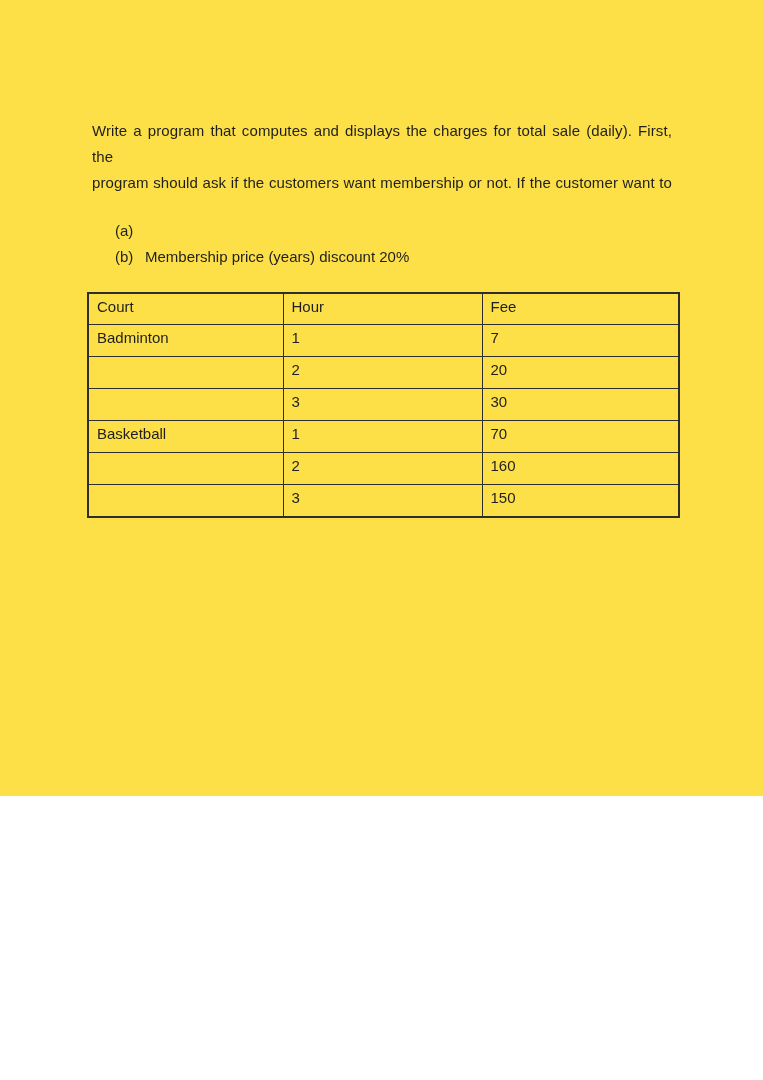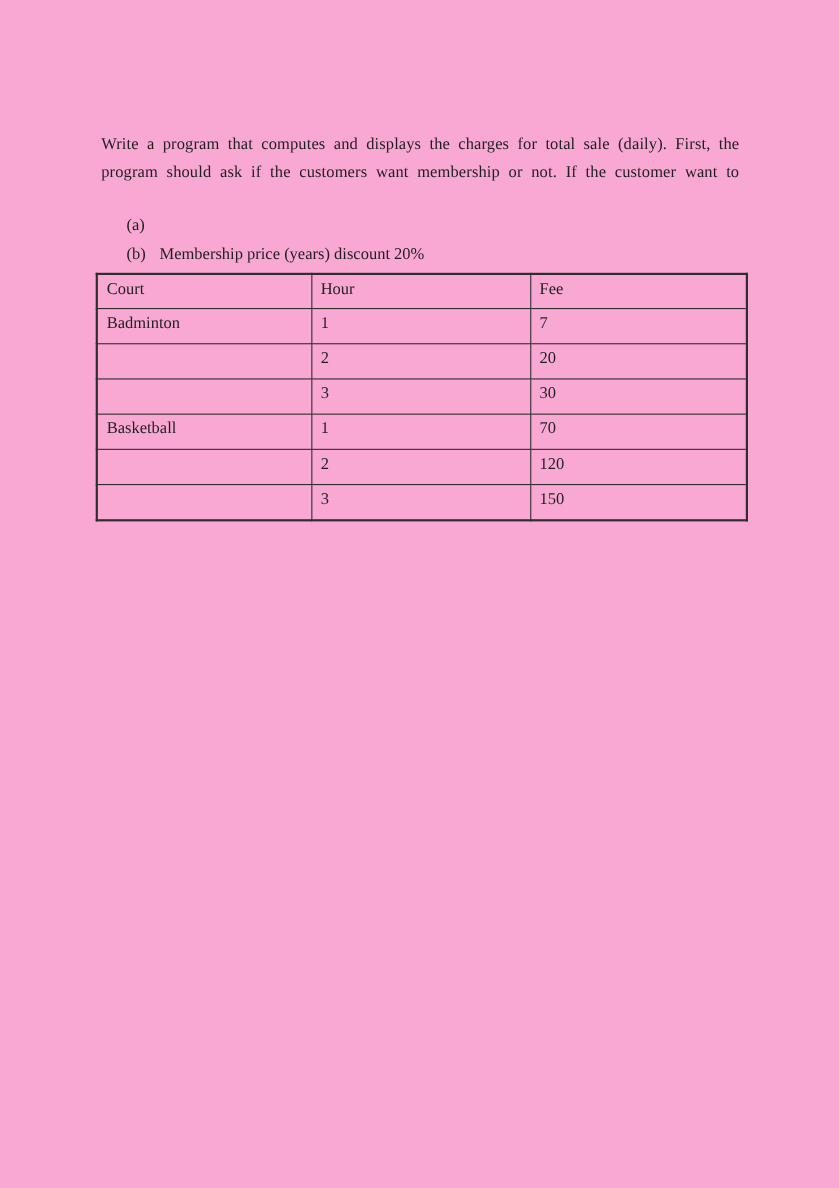--- a/index.html
+++ b/index.html
@@ -3,23 +3,23 @@
 <meta charset="utf-8">
 <style>
   html, body {
     margin: 0;
     padding: 0;
     background: #ffffff;
   }
   .page {
     position: relative;
     width: 763px;
-    height: 1080px;
-    background: #f9a8d4;
-    font-family: Liberation Serif, serif;
+    height: 796px;
+    background: #fde047;
+    font-family: Liberation Sans, sans-serif;
     color: #1f1f1f;
     overflow: hidden;
     box-sizing: border-box;
     padding: 118px 91px 0 92px;
   }
   .para {
     width: 580px;
     font-size: 15px;
     line-height: 26px;
     letter-spacing: 0.1px;
@@ -43,21 +43,21 @@
   .list-marker {
     width: 30px;
     flex: 0 0 30px;
   }
   .para-2 {
     margin-top: 21px;
     font-size: 15px;
     line-height: 26px;
   }
   .fee-table {
-    margin-top: 4px;
+    margin-top: 22px;
     margin-left: -5px;
     border-collapse: collapse;
     border: 2px solid #2e2e2e;
     table-layout: fixed;
     width: 591px;
     font-size: 15px;
   }
   .fee-table col.c1 { width: 195px; }
   .fee-table col.c2 { width: 199px; }
   .fee-table col.c3 { width: 197px; }
@@ -127,21 +127,21 @@
         <td>30</td>
       </tr>
       <tr>
         <td>Basketball</td>
         <td>1</td>
         <td>70</td>
       </tr>
       <tr>
         <td></td>
         <td>2</td>
-        <td>120</td>
+        <td>160</td>
       </tr>
       <tr>
         <td></td>
         <td>3</td>
         <td>150</td>
       </tr>
     </tbody>
   </table>
 
 </div>

